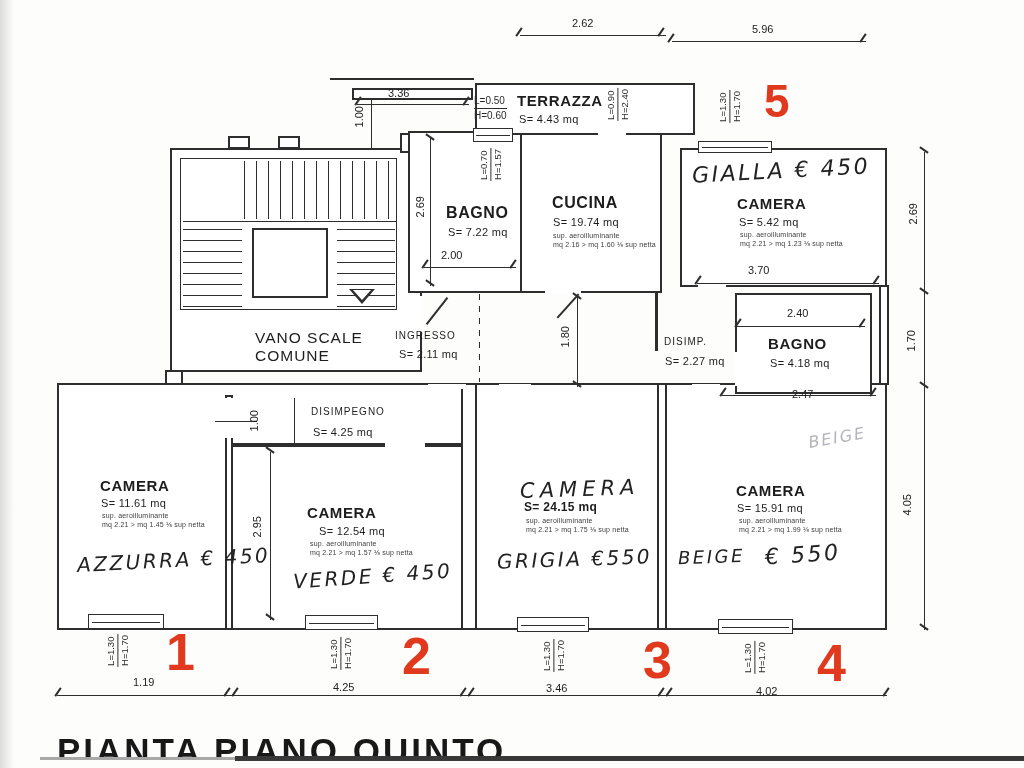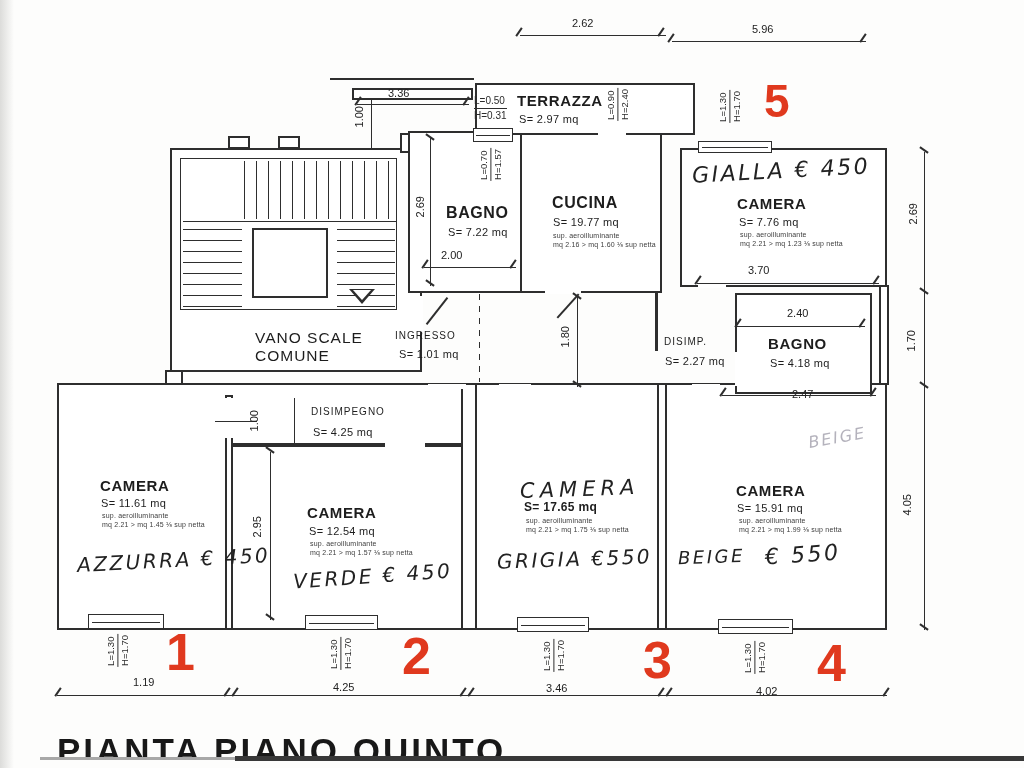--- a/index.html
+++ b/index.html
@@ -175,21 +175,21 @@
 <div class="tk" style="left:656px;top:691px"></div>
 <div class="tk" style="left:664px;top:691px"></div>
 <div class="tk" style="left:881px;top:691px"></div>
 <div class="dim" style="left:133px;top:676px">1.19</div>
 <div class="dim" style="left:333px;top:681px">4.25</div>
 <div class="dim" style="left:546px;top:682px">3.46</div>
 <div class="dim" style="left:756px;top:685px">4.02</div>
 
 <div class="frac" style="left:474px;top:94px">
   <div>L=0.50</div>
-  <div>H=0.31</div>
+  <div>H=0.60</div>
 </div>
 <div class="wl" style="left:477px;top:148px">
   <span>L=0.70</span>
   <span>H=1.57</span>
 </div>
 <div class="wl" style="left:604px;top:88px">
   <span>L=0.90</span>
   <span>H=2.40</span>
 </div>
 <div class="wl" style="left:716px;top:90px">
@@ -207,65 +207,65 @@
 <div class="wl" style="left:540px;top:639px">
   <span>L=1.30</span>
   <span>H=1.70</span>
 </div>
 <div class="wl" style="left:741px;top:641px">
   <span>L=1.30</span>
   <span>H=1.70</span>
 </div>
 
 <div class="lbl rname" style="left:517px;top:92px">TERRAZZA</div>
-<div class="lbl rarea" style="left:519px;top:113px">S= 2.97 mq</div>
+<div class="lbl rarea" style="left:519px;top:113px">S= 4.43 mq</div>
 
 <div class="lbl rname" style="left:446px;top:203px;font-size:16px">BAGNO</div>
 <div class="lbl rarea" style="left:448px;top:226px">S= 7.22 mq</div>
 
 <div class="lbl rname" style="left:552px;top:193px;font-size:16px">CUCINA</div>
-<div class="lbl rarea" style="left:553px;top:216px">S= 19.77 mq</div>
+<div class="lbl rarea" style="left:553px;top:216px">S= 19.74 mq</div>
 <div class="lbl tiny" style="left:553px;top:232px">sup. aeroilluminante</div>
 <div class="lbl tiny" style="left:553px;top:241px">mq 2.16 &gt; mq 1.60 ⅛ sup netta</div>
 
 <div class="hand" style="left:692px;top:158px;font-size:22px;transform:rotate(-3deg)">GIALLA € 450</div>
 <div class="lbl rname" style="left:737px;top:195px">CAMERA</div>
-<div class="lbl rarea" style="left:739px;top:216px">S= 7.76 mq</div>
+<div class="lbl rarea" style="left:739px;top:216px">S= 5.42 mq</div>
 <div class="lbl tiny" style="left:740px;top:231px">sup. aeroilluminante</div>
 <div class="lbl tiny" style="left:740px;top:240px">mq 2.21 &gt; mq 1.23 ⅛ sup netta</div>
 
 <div class="lbl rname2" style="left:255px;top:328px;font-size:15.5px">VANO SCALE</div>
 <div class="lbl rname2" style="left:255px;top:346px;font-size:15.5px">COMUNE</div>
 
 <div class="lbl rname2" style="left:395px;top:330px">INGRESSO</div>
-<div class="lbl rarea" style="left:399px;top:348px">S= 1.01 mq</div>
+<div class="lbl rarea" style="left:399px;top:348px">S= 2.11 mq</div>
 
 <div class="lbl rname2" style="left:311px;top:406px">DISIMPEGNO</div>
 <div class="lbl rarea" style="left:313px;top:426px">S= 4.25 mq</div>
 
 <div class="lbl rname2" style="left:664px;top:336px">DISIMP.</div>
 <div class="lbl rarea" style="left:665px;top:355px">S= 2.27 mq</div>
 
 <div class="lbl rname" style="left:768px;top:335px">BAGNO</div>
 <div class="lbl rarea" style="left:770px;top:357px">S= 4.18 mq</div>
 
 <div class="lbl rname" style="left:100px;top:477px">CAMERA</div>
 <div class="lbl rarea" style="left:101px;top:497px">S= 11.61 mq</div>
 <div class="lbl tiny" style="left:102px;top:512px">sup. aeroilluminante</div>
 <div class="lbl tiny" style="left:102px;top:521px">mq 2.21 &gt; mq 1.45 ⅛ sup netta</div>
 <div class="hand" style="left:77px;top:548px;transform:rotate(-3deg)">AZZURRA € 450</div>
 
 <div class="lbl rname" style="left:307px;top:504px">CAMERA</div>
-<div class="lbl rarea" style="left:309px;top:525px">S= 12.54 mq</div>
+<div class="lbl rarea" style="left:319px;top:525px">S= 12.54 mq</div>
 <div class="lbl tiny" style="left:310px;top:540px">sup. aeroilluminante</div>
 <div class="lbl tiny" style="left:310px;top:549px">mq 2.21 &gt; mq 1.57 ⅛ sup netta</div>
 <div class="hand" style="left:293px;top:564px;transform:rotate(-4deg)">VERDE € 450</div>
 
 <div class="hand" style="left:520px;top:477px;font-size:21px;letter-spacing:5px;transform:rotate(-2deg)">CAMERA</div>
-<div class="lbl rarea" style="left:524px;top:500px;font-size:12px;font-weight:bold">S= 17.65 mq</div>
+<div class="lbl rarea" style="left:524px;top:500px;font-size:12px;font-weight:bold">S= 24.15 mq</div>
 <div class="lbl tiny" style="left:526px;top:517px">sup. aeroilluminante</div>
 <div class="lbl tiny" style="left:526px;top:526px">mq 2.21 &gt; mq 1.75 ⅛ sup netta</div>
 <div class="hand" style="left:497px;top:547px;transform:rotate(-2deg)">GRIGIA €550</div>
 
 <div class="lbl rname" style="left:736px;top:482px">CAMERA</div>
 <div class="lbl rarea" style="left:737px;top:502px">S= 15.91 mq</div>
 <div class="lbl tiny" style="left:739px;top:517px">sup. aeroilluminante</div>
 <div class="lbl tiny" style="left:739px;top:526px">mq 2.21 &gt; mq 1.99 ⅛ sup netta</div>
 <div class="hand" style="left:678px;top:546px;font-size:18px;transform:rotate(-2deg)">BEIGE</div>
 <div class="hand" style="left:765px;top:542px;font-size:22px;transform:rotate(-4deg)">€ 550</div>

